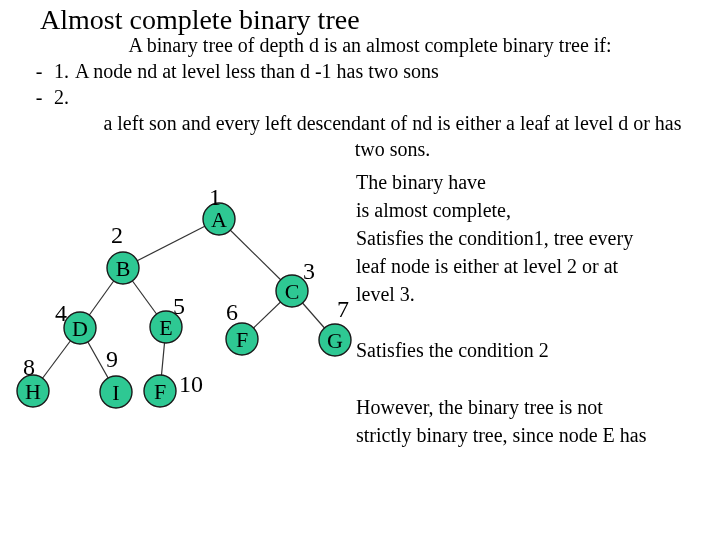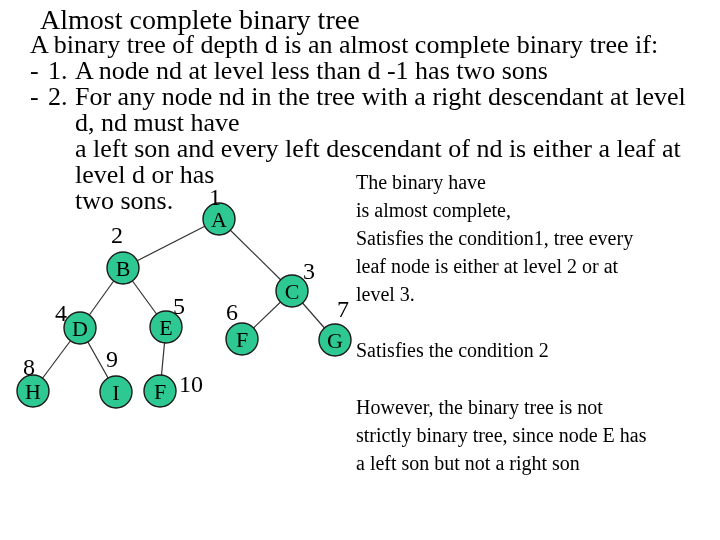--- a/index.html
+++ b/index.html
@@ -16,22 +16,23 @@
     left: 0; top: 4px; width: 720px;
     text-align: left;
     font-size: 28px;
     letter-spacing: 0px;
     white-space: nowrap;
     margin-left: 40px;
   }
   .definition {
     position: absolute;
     left: 30px; top: 32px; width: 680px;
-    font-size: 26px;
+    font-size: 20px;
     line-height: 26px;
+    text-align: center;
   }
   .def-item { display: flex; }
   .def-item .dash { width: 18px; flex: 0 0 18px; }
   .def-item .num  { width: 27px; flex: 0 0 27px; }
   .def-cont { padding-left: 45px; }
   .note {
     position: absolute;
     left: 356px;
     font-size: 20px;
     line-height: 28px;
@@ -64,21 +65,20 @@
 <div class="definition">
   <div class="def-line">A binary tree of depth d is an almost complete binary tree if:</div>
   <div class="def-item">
     <span class="dash">-</span>
     <span class="num">1.</span>
     <span>A node nd at level less than d -1 has two sons</span>
   </div>
   <div class="def-item">
     <span class="dash">-</span>
     <span class="num">2.</span>
-    <span>For any node nd in the tree with a right descendant at level d, nd must have</span>
   </div>
   <div class="def-cont">a left son and every left descendant of nd is either a leaf at level d or has</div>
   <div class="def-cont">two sons.</div>
 </div>
 
 <svg class="tree-svg" viewBox="0 0 720 540" xmlns="http://www.w3.org/2000/svg">
     <line x1="219" y1="219" x2="123" y2="268" stroke="#333333" stroke-width="1.2"></line>
     <line x1="219" y1="219" x2="292" y2="291" stroke="#333333" stroke-width="1.2"></line>
     <line x1="123" y1="268" x2="80" y2="328" stroke="#333333" stroke-width="1.2"></line>
     <line x1="123" y1="268" x2="166" y2="327" stroke="#333333" stroke-width="1.2"></line>
@@ -127,14 +127,13 @@
   <div>level 3.</div>
 </div>
 
 <div class="note note-2">
   <div>Satisfies the condition 2</div>
 </div>
 
 <div class="note note-3">
   <div>However, the binary tree is not</div>
   <div>strictly binary tree, since node E has</div>
-  <div>a left son but not a right son</div>
 </div>
 
 </body></html>

